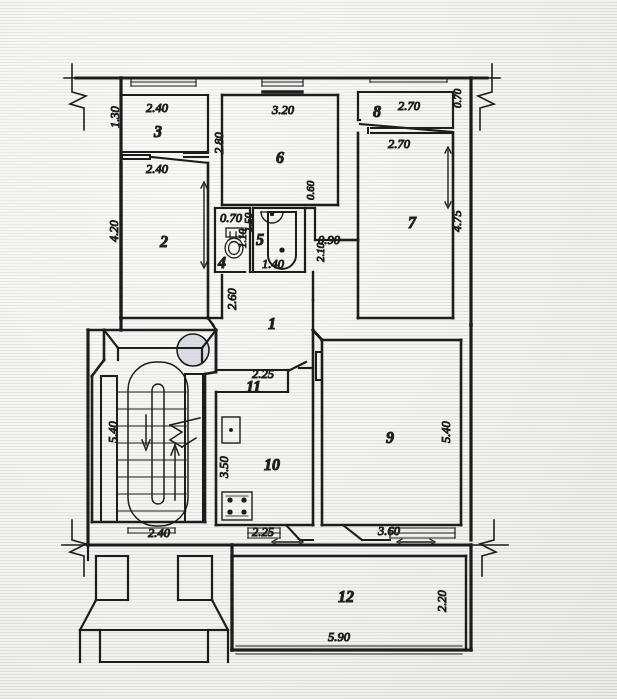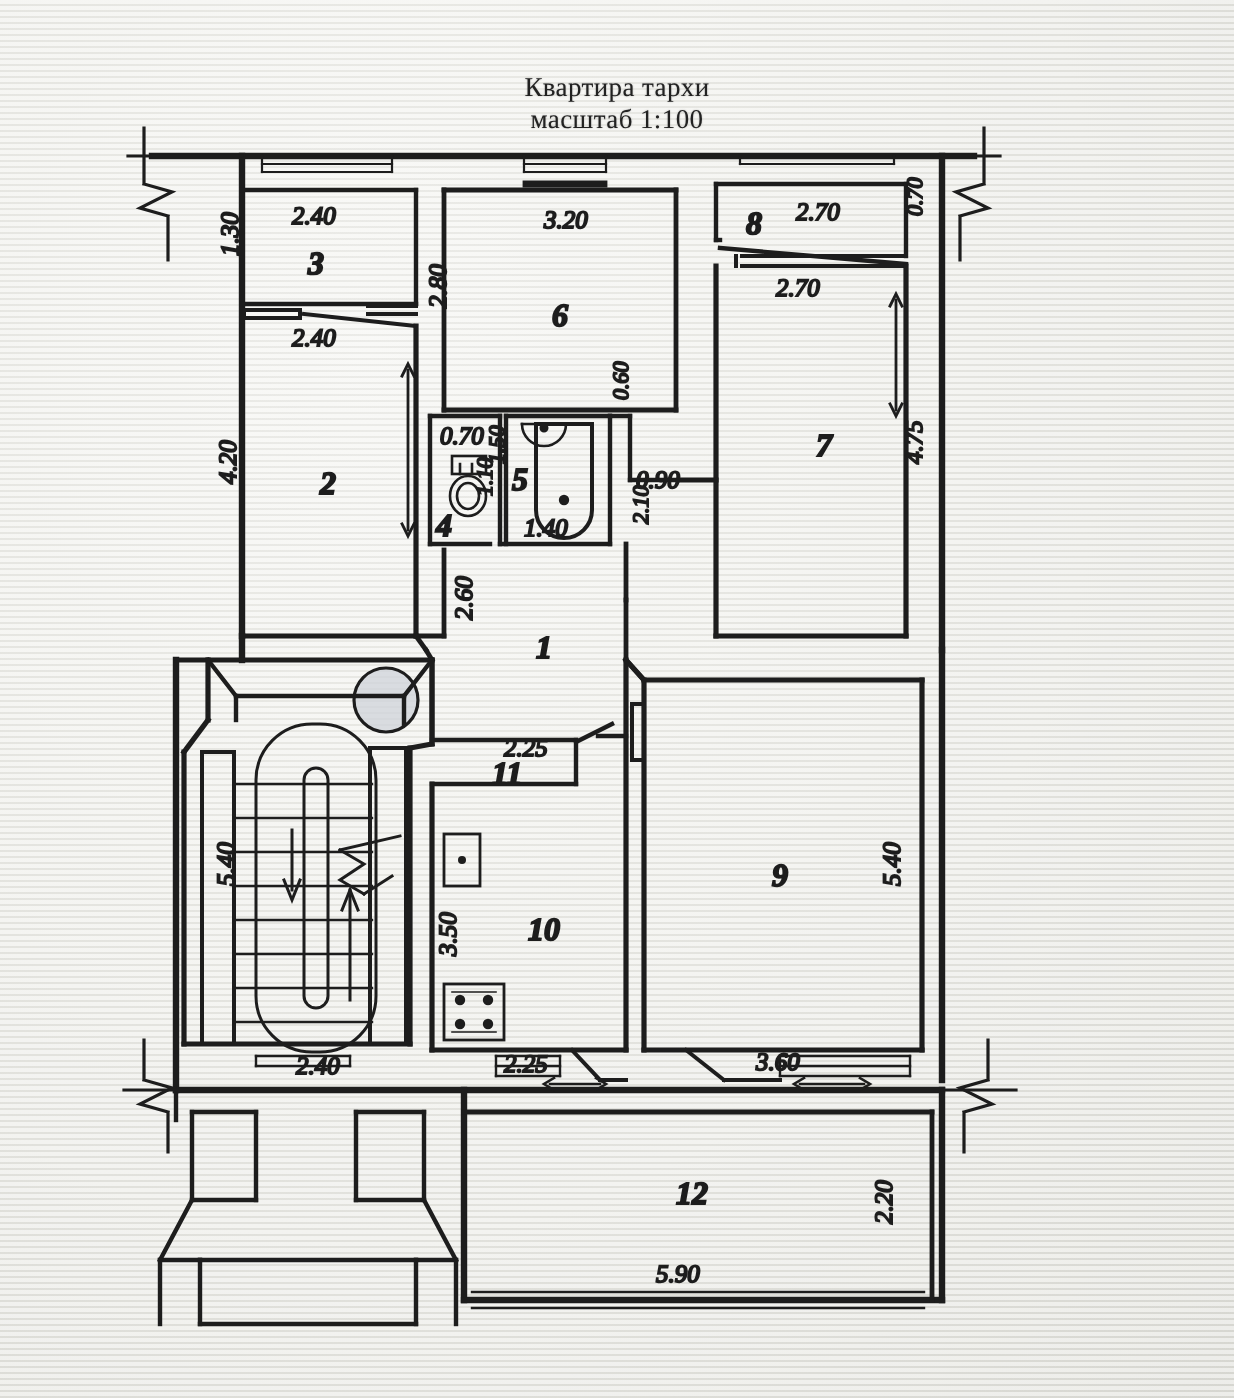--- a/index.html
+++ b/index.html
@@ -27,24 +27,20 @@
   svg{position:absolute;left:0;top:0;}
   .rn{font-family:"Liberation Serif",serif;font-size:16px;font-style:italic;font-weight:700;fill:#1d1d1d;}
   .dim{font-family:"Liberation Serif",serif;font-size:12.5px;font-style:italic;fill:#1d1d1d;}
   .dimS{font-family:"Liberation Serif",serif;font-size:11px;font-style:italic;fill:#1d1d1d;}
 </style>
 </head>
 <body>
 
 <div id="sheet">
 
-  <div id="title">
-    <span class="l1">Квартира тархи</span>
-    <span class="l2">масштаб 1:100</span>
-  </div>
 
   <svg width="617" height="699" viewBox="0 0 617 699">
     <g stroke="#1d1d1d" fill="none" stroke-linecap="square">
 
       <g stroke-width="3.2">
 
         <path d="M76,78 L487,78"></path>
 
         <path d="M121,78 L121,318"></path>
 

